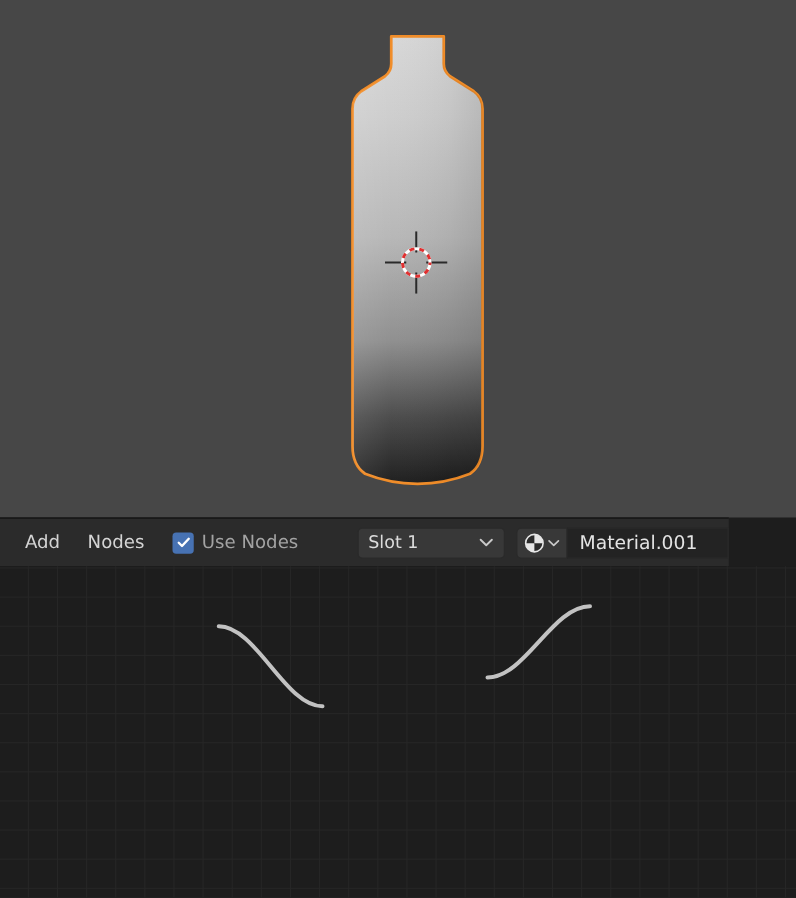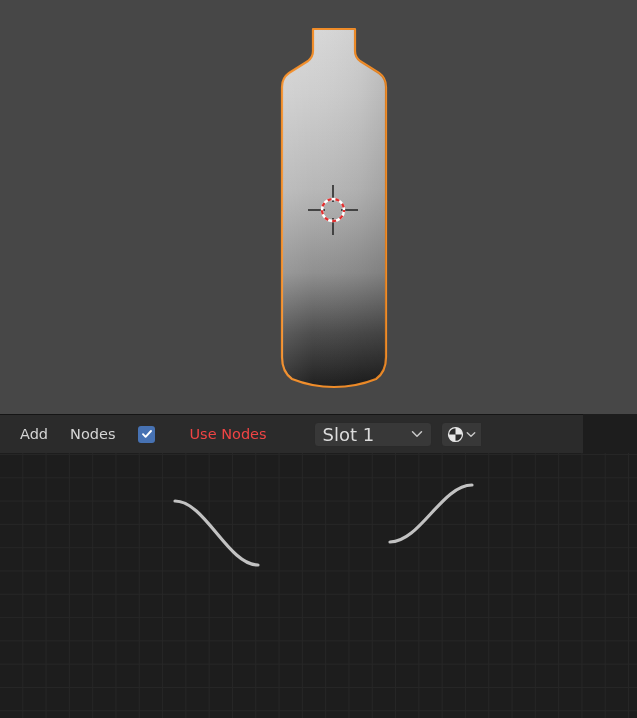--- a/index.html
+++ b/index.html
@@ -68,41 +68,40 @@
   .checkbox-box {
     width: 17px; height: 17px;
     border-radius: 3px;
     background: #4772b3;
     display: flex;
     align-items: center;
     justify-content: center;
     flex: 0 0 auto;
   }
   .checkbox-label {
-    color: #ef4444;
+    color: #a3a3a3;
     font-size: 14.5px;
     white-space: nowrap;
-    margin-left: 28px;
   }
 
   #slot-dropdown {
     margin-left: 47px;
     width: 118px; height: 25px;
     background: #383838;
     border: 1px solid #2a2a2a;
     border-radius: 4px;
     display: flex;
     align-items: center;
     padding: 0 8px;
     cursor: default;
     flex: 0 0 auto;
   }
   .slot-text {
     color: #dcdcdc;
-    font-size: 18px;
+    font-size: 14px;
     flex: 1;
     white-space: nowrap;
   }
 
   #material-browse {
     margin-left: 9px;
     height: 25px;
     width: 41px;
     background: #383838;
     border: 1px solid #2a2a2a;
@@ -247,20 +246,23 @@
     <svg width="17" height="17" viewBox="0 0 20 20">
       <circle cx="10" cy="10" r="8.2" fill="#2b2b2b" stroke="#e6e6e6" stroke-width="1.5"></circle>
       <path d="M10 1.8 A8.2 8.2 0 0 1 18.2 10 L10 10 Z" fill="#e6e6e6"></path>
       <path d="M10 10 L1.8 10 A8.2 8.2 0 0 0 10 18.2 Z" fill="#e6e6e6"></path>
     </svg>
     <svg width="10" height="7" viewBox="0 0 12 8">
       <path d="M1.5 1.8 L6 6.2 L10.5 1.8" fill="none" stroke="#c9c9c9" stroke-width="1.6" stroke-linecap="round" stroke-linejoin="round"></path>
     </svg>
   </div>
 
+  <div id="material-name-field">
+    <span class="material-name-text">Material.001</span>
+  </div>
 </div>
 
 <div id="node-canvas">
 
   <svg id="links-layer">
     <path d="M 175,48 C 205,48 228,112 258,112" fill="none" stroke="#c2c2c2" stroke-width="3.2" stroke-linecap="round"></path>
     <path d="M 390,89 C 420,89 442,32 472,32" fill="none" stroke="#c2c2c2" stroke-width="3.2" stroke-linecap="round"></path>
   </svg>
 
 </div>

